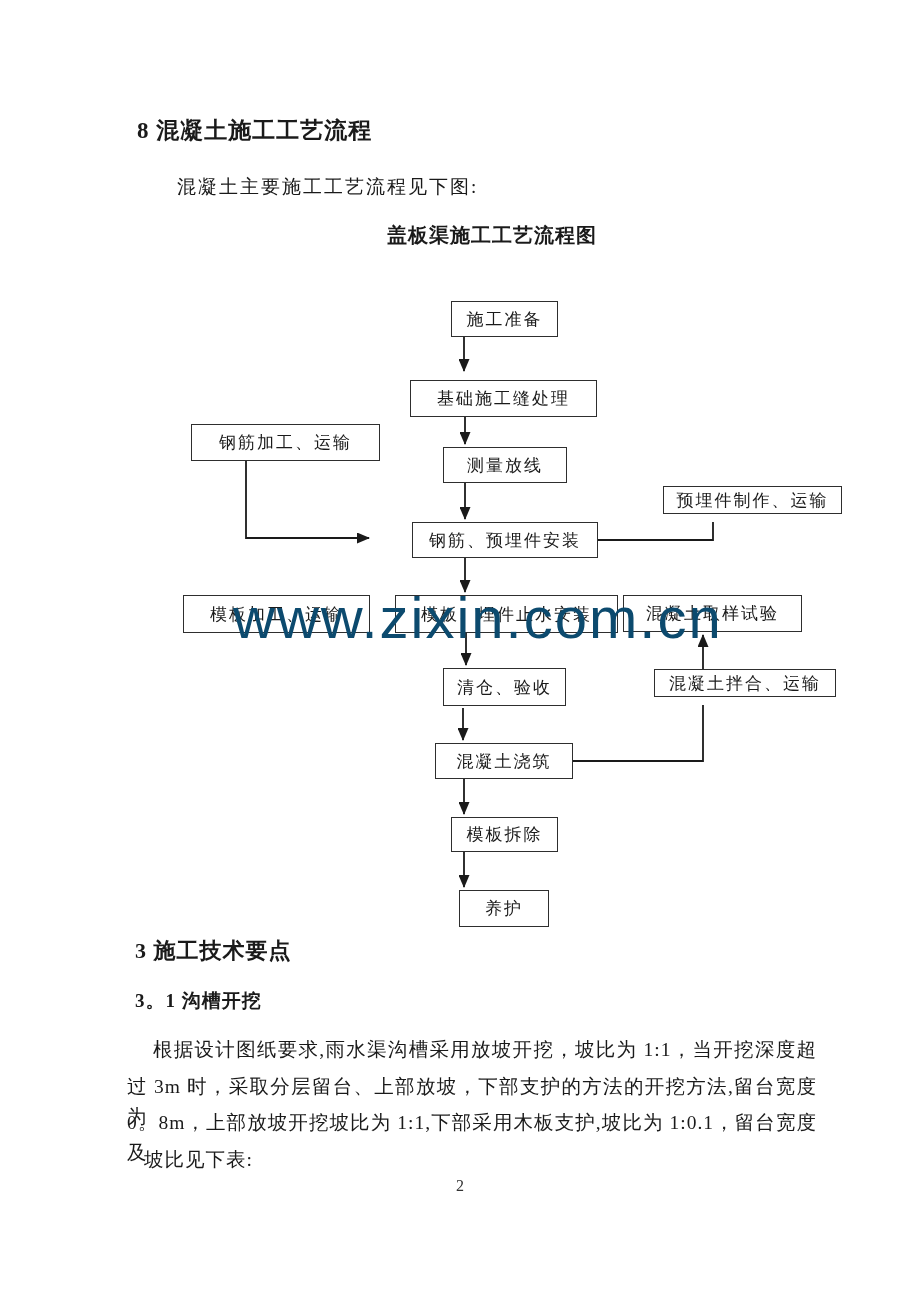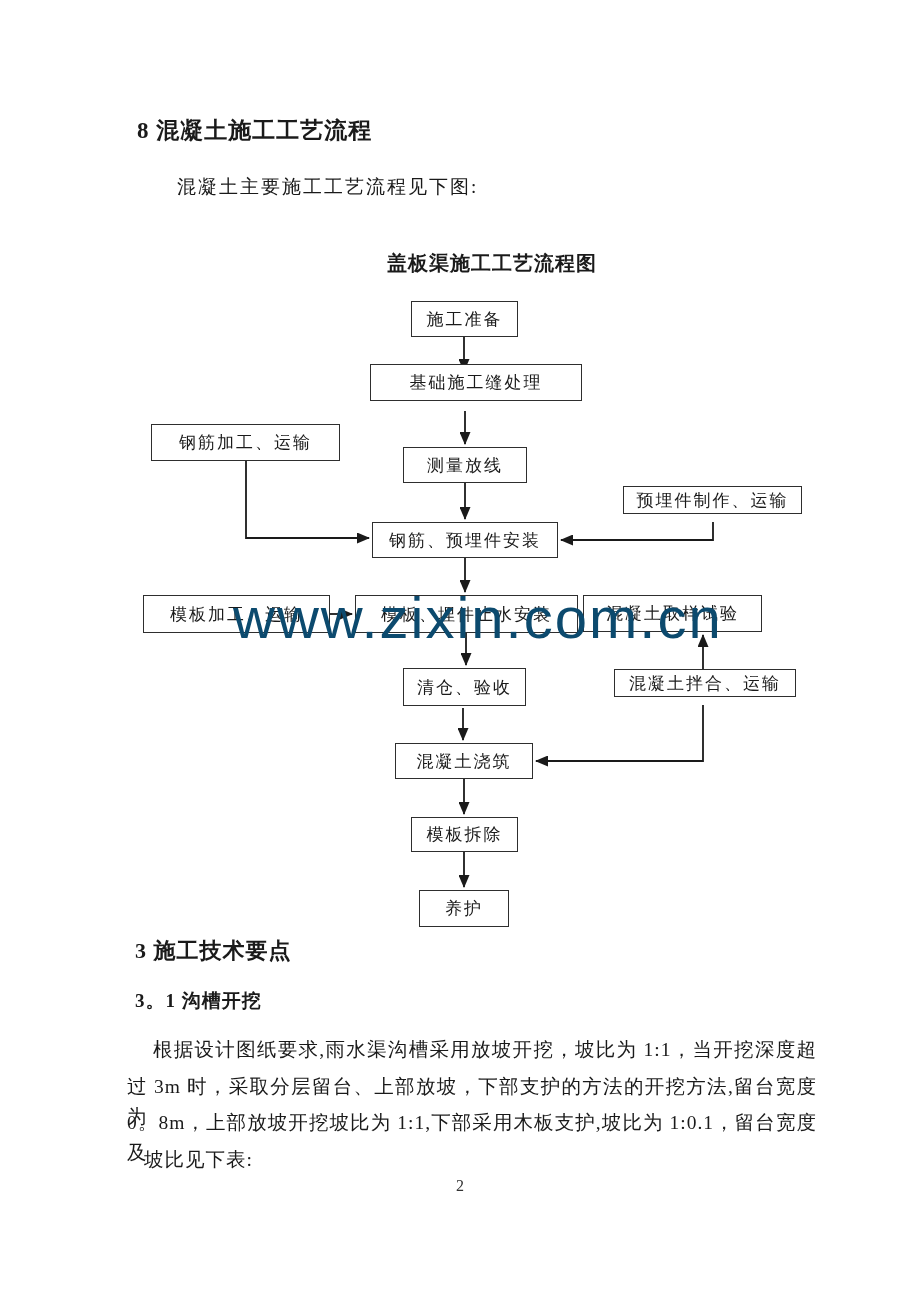--- a/index.html
+++ b/index.html
@@ -10,30 +10,31 @@
     background:#ffffff;
     font-family:"Liberation Serif","DejaVu Serif",serif;
     color:#1a1a1a;
     overflow:hidden;
   }
   .abs{position:absolute;}
   .h1{font-size:23px;font-weight:bold;letter-spacing:1px;}
   .h2{font-size:22px;font-weight:bold;letter-spacing:1px;}
   .h3{font-size:19px;font-weight:bold;letter-spacing:1px;}
   .intro{font-size:19px;letter-spacing:2px;}
-  .chart-title{font-size:20px;font-weight:bold;letter-spacing:1px;margin-top:28px;}
+  .chart-title{font-size:20px;font-weight:bold;letter-spacing:1px;}
   .flow-box{
     position:absolute;
     box-sizing:border-box;
     background:#ffffff;
     border:1px solid #2e2e2e;
     display:flex;align-items:center;justify-content:center;
     font-size:17px;letter-spacing:2px;
     z-index:2;
     white-space:nowrap;
+    margin-left:40px;
   }
   .connectors{position:absolute;left:0;top:0;z-index:1;}
   .watermark{
     position:absolute;
     left:233px;top:584px;
     font-family:"Liberation Sans","DejaVu Sans",sans-serif;
     font-size:58px;
     letter-spacing:2px;
     color:#0c4a6e;
     z-index:3;
@@ -86,21 +87,21 @@
       <line x1="464" y1="852" x2="464" y2="887" marker-end="url(#ah)"></line>
       <polyline points="246,461 246,538 369,538" marker-end="url(#ah)"></polyline>
       <polyline points="713,522 713,540 561,540" marker-end="url(#ah)"></polyline>
       <line x1="330" y1="614" x2="352" y2="614" marker-end="url(#ah)"></line>
       <line x1="703" y1="669" x2="703" y2="635" marker-end="url(#ah)"></line>
       <polyline points="703,705 703,761 536,761" marker-end="url(#ah)"></polyline>
     </g>
   </svg>
 
   <div class="flow-box" style="left:411px;top:301px;width:107px;height:36px;">施工准备</div>
-  <div class="flow-box" style="left:370px;top:364px;width:212px;height:37px;">基础施工缝处理</div>
+  <div class="flow-box" style="left:370px;top:380px;width:187px;height:37px;">基础施工缝处理</div>
   <div class="flow-box" style="left:151px;top:424px;width:189px;height:37px;">钢筋加工、运输</div>
   <div class="flow-box" style="left:403px;top:447px;width:124px;height:36px;">测量放线</div>
   <div class="flow-box" style="left:623px;top:486px;width:179px;height:28px;">预埋件制作、运输</div>
   <div class="flow-box" style="left:372px;top:522px;width:186px;height:36px;">钢筋、预埋件安装</div>
   <div class="flow-box" style="left:143px;top:595px;width:187px;height:38px;">模板加工、运输</div>
   <div class="flow-box" style="left:355px;top:595px;width:223px;height:38px;">模板、埋件止水安装</div>
   <div class="flow-box" style="left:583px;top:595px;width:179px;height:37px;text-align:right;">混凝土取样试验</div>
   <div class="flow-box" style="left:403px;top:668px;width:123px;height:38px;">清仓、验收</div>
   <div class="flow-box" style="left:614px;top:669px;width:182px;height:28px;">混凝土拌合、运输</div>
   <div class="flow-box" style="left:395px;top:743px;width:138px;height:36px;">混凝土浇筑</div>

